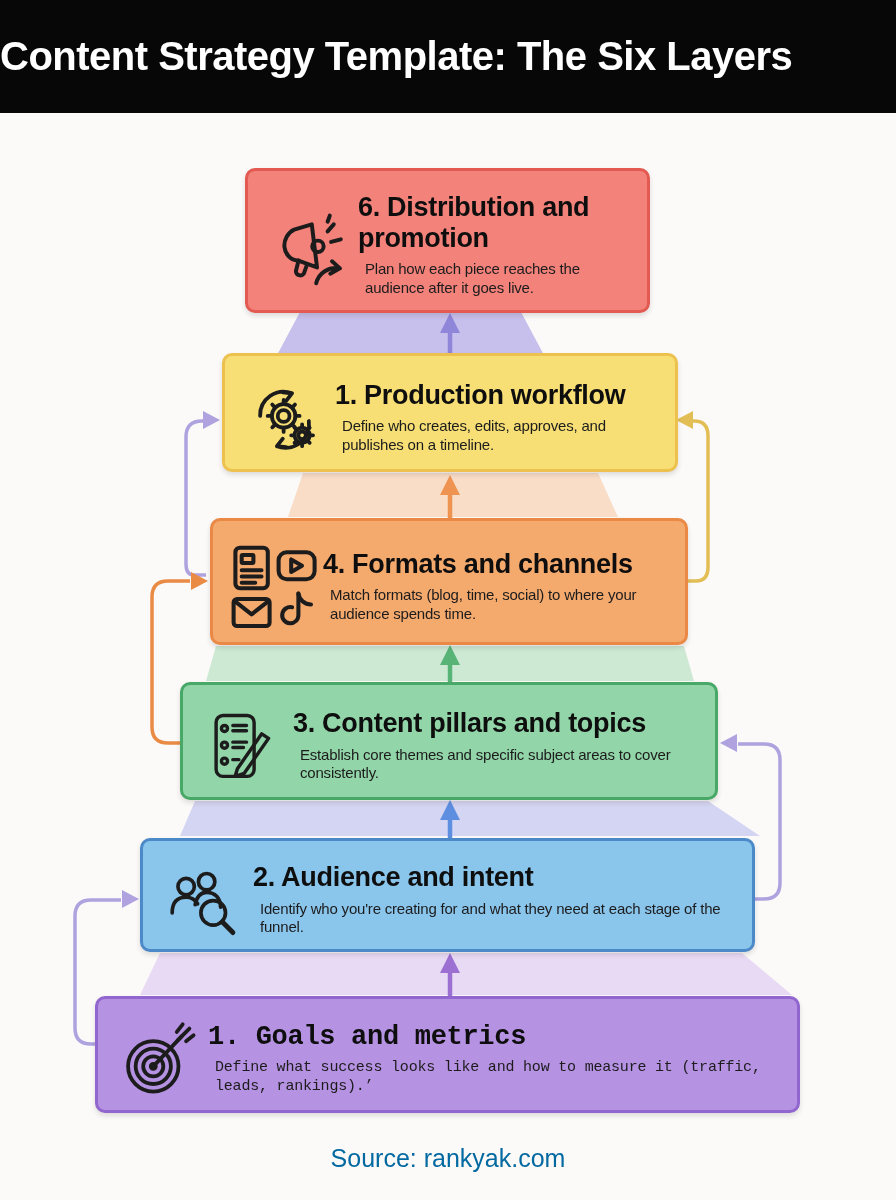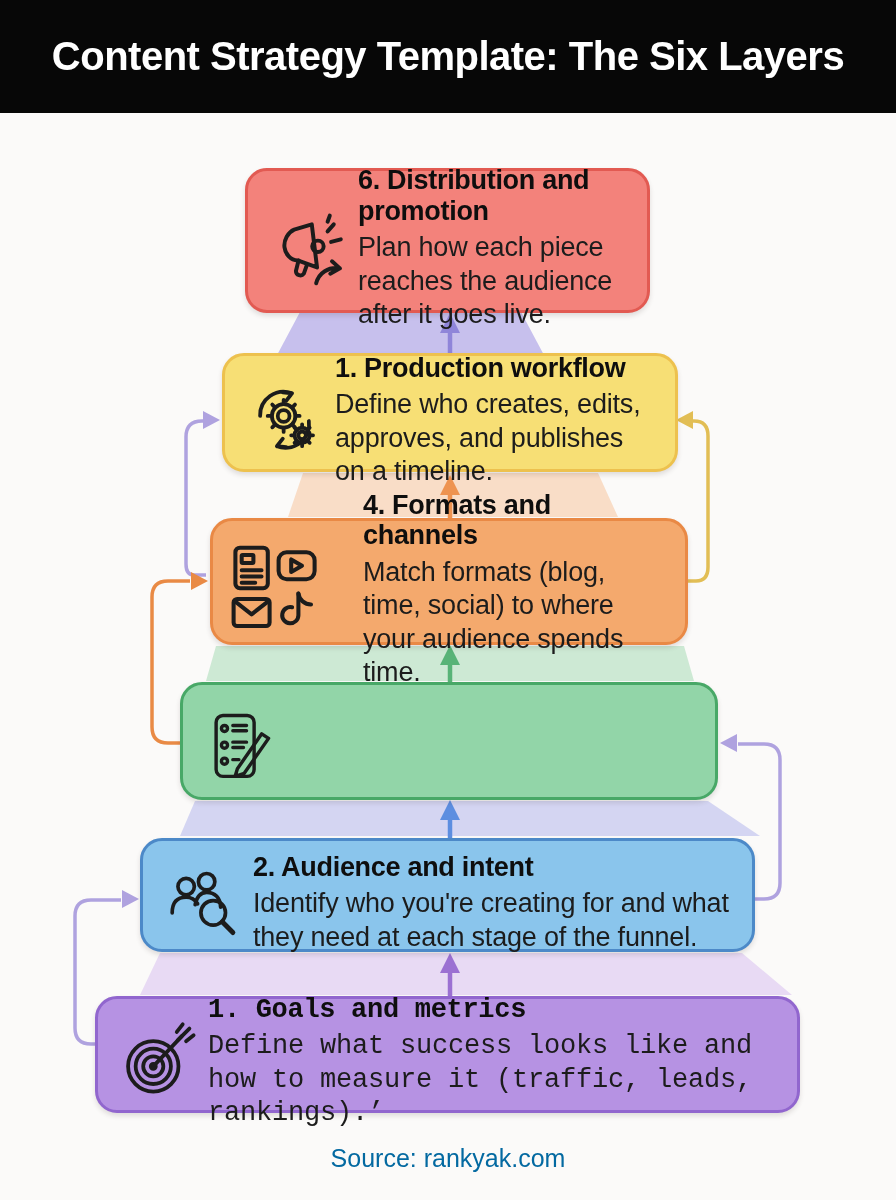--- a/index.html
+++ b/index.html
@@ -3,43 +3,43 @@
 <meta charset="utf-8">
 <style>
   html,body{margin:0;padding:0;background:#e8e8e8;}
   .canvas{
     position:relative;width:896px;height:1200px;margin:0 auto;
     background:#fbfaf9;overflow:hidden;
     font-family:"Liberation Sans", sans-serif;
   }
   .header{
     position:absolute;left:0;top:0;width:896px;height:113px;
-    background:#070707;display:flex;align-items:center;justify-content:center;z-index:3;
+    background:#070707;display:flex;align-items:center;z-index:3;
   }
   .header h1{
     margin:0;color:#ffffff;font-size:40px;font-weight:700;letter-spacing:-0.5px;white-space:nowrap;
   }
   .bg-svg{position:absolute;left:0;top:0;z-index:1;}
   .layer-box{
     position:absolute;z-index:2;box-sizing:border-box;
-    border:3px solid;border-radius:22px;
+    border:3px solid;border-radius:10px;
     display:flex;align-items:center;
     padding:26px 18px 10px 14px;
     box-shadow:0 3px 5px rgba(60,40,40,0.14);
   }
   .icon-wrap{
     flex:0 0 96px;display:flex;align-items:center;justify-content:center;
   }
   .icon-wrap svg{stroke:#1c1c1c;fill:none;stroke-width:4.5;stroke-linecap:round;stroke-linejoin:round;}
   .txt{flex:1;}
   .box-heading{
     margin:0 0 5px 0;font-size:27px;font-weight:700;color:#0e0e0e;line-height:1.13;letter-spacing:-0.3px;
   }
   .box-desc{
-    margin:0;font-size:27px;color:#1c1c1c;line-height:1.24;letter-spacing:-0.2px;
+    margin:7px;font-size:15px;color:#1c1c1c;line-height:1.24;letter-spacing:-0.2px;
   }
   .footer{
     position:absolute;left:0;top:1144px;width:896px;text-align:center;z-index:2;
     font-size:25px;color:#0369a1;
   }
   
   .b6{left:245px;top:168px;width:405px;height:145px;}
   .b5{left:222px;top:353px;width:456px;height:119px;}
   .b4{left:210px;top:518px;width:478px;height:127px;}
   .b3{left:180px;top:682px;width:538px;height:118px;}
@@ -118,21 +118,21 @@
         <circle cx="68" cy="67" r="4.5"></circle>
         <path d="M77 67 L81 67 M59 67 L55 67 M68 58 L68 54 M68 76 L68 80 M74.4 60.6 L77 58 M61.6 60.6 L59 58 M74.4 73.4 L77 76 M61.6 73.4 L59 76"></path>
       </svg>
     </div>
     <div class="txt">
       <p class="box-heading">1. Production workflow</p>
       <p class="box-desc">Define who creates, edits, approves, and publishes on a timeline.</p>
     </div>
   </div>
 
-  <div class="layer-box b4" style="background: rgb(244, 169, 109); border-color: rgb(233, 137, 69); gap: 40px;">
+  <div class="layer-box b4" style="background: rgb(244, 169, 109); border-color: rgb(233, 137, 69);">
     <div class="icon-wrap">
       <svg width="90" height="90" viewBox="0 0 100 100" stroke-width="4">
         <g>
           <rect x="6" y="3" width="36" height="45" rx="5"></rect>
           <rect x="13" y="11" width="13" height="9" rx="1"></rect>
           <path d="M13 28 H35 M13 35 H35 M13 42 H28"></path>
         </g>
         <g>
           <rect x="54" y="8" width="40" height="30" rx="9"></rect>
           <path d="M68 16 v14 l12 -7 z"></path>
@@ -157,20 +157,24 @@
     <div class="icon-wrap">
       <svg width="76" height="76" viewBox="0 0 100 100" stroke-width="4.5">
         <rect x="12" y="6" width="50" height="80" rx="9"></rect>
         <circle cx="23" cy="23" r="4"></circle>
         <circle cx="23" cy="45" r="4"></circle>
         <circle cx="23" cy="66" r="4"></circle>
         <path d="M34 19 H52 M34 26 H52 M34 41 H52 M34 48 H48 M34 64 H42"></path>
         <path d="M40 76 L72 30 L81 36 L49 82 L37 86 Z"></path>
       </svg>
     </div>
+    <div class="txt">
+      <p class="box-heading">3. Content pillars and topics</p>
+      <p class="box-desc">Establish core themes and specific subject areas to cover consistently.</p>
+    </div>
   </div>
 
   <div class="layer-box b2" style="background: rgb(138, 197, 236); border-color: rgb(76, 137, 200);">
     <div class="icon-wrap">
       <svg width="82" height="82" viewBox="0 0 100 100" stroke-width="4.5">
         <circle cx="27" cy="30" r="10"></circle>
         <path d="M10 62 C10 48 17 43 27 43 C33 43 38 46 41 51"></path>
         <circle cx="52" cy="24" r="10"></circle>
         <path d="M38 52 C40 42 45 37 52 37 C62 37 69 44 69 55"></path>
         <circle cx="60" cy="62" r="15"></circle>

